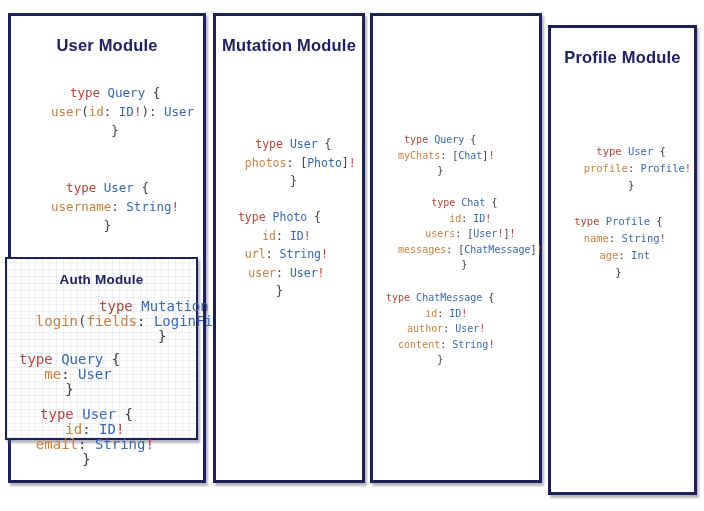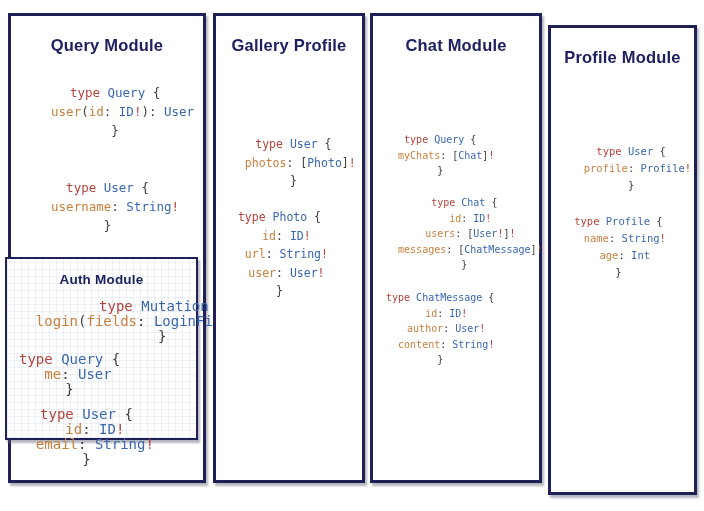--- a/index.html
+++ b/index.html
@@ -41,40 +41,39 @@
   }
   .tok-k{color:var(--k);}
   .tok-t{color:var(--t);}
   .tok-f{color:var(--f);}
   .tok-p{color:var(--p);}
 </style>
 </head>
 <body>
 
 <div class="panel outer p-user" style="left:8px;top:13px;width:198px;height:470px;">
-  <div class="panel-title">Query Module</div>
+  <div class="panel-title">User Module</div>
   <div class="code" style="left:25px;top:67px;"><div class="code-line"><span class="tok-k">type </span><span class="tok-t">Query </span><span class="tok-p">{</span></div><div class="code-line"><span class="tok-p">  </span><span class="tok-f">user</span><span class="tok-p">(</span><span class="tok-f">id</span><span class="tok-p">: </span><span class="tok-t">ID</span><span class="tok-k">!</span><span class="tok-p">): </span><span class="tok-t">User</span></div><div class="code-line"><span class="tok-p">}</span></div></div>
   <div class="code" style="left:25px;top:162px;"><div class="code-line"><span class="tok-k">type </span><span class="tok-t">User </span><span class="tok-p">{</span></div><div class="code-line"><span class="tok-p">  </span><span class="tok-f">username</span><span class="tok-p">: </span><span class="tok-t">String</span><span class="tok-k">!</span></div><div class="code-line"><span class="tok-p">}</span></div></div>
 </div>
 
 <div class="panel auth" style="left:5px;top:257px;width:193px;height:183px;">
   <div class="panel-title">Auth Module</div>
   <div class="code" style="left:12px;top:40px;"><div class="code-line"><span class="tok-k">type </span><span class="tok-t">Mutation </span><span class="tok-p">{</span></div><div class="code-line"><span class="tok-p">  </span><span class="tok-f">login</span><span class="tok-p">(</span><span class="tok-f">fields</span><span class="tok-p">: </span><span class="tok-t">LoginFields</span><span class="tok-p">): </span><span class="tok-t">User</span></div><div class="code-line"><span class="tok-p">}</span></div></div>
   <div class="code" style="left:12px;top:93px;"><div class="code-line"><span class="tok-k">type </span><span class="tok-t">Query </span><span class="tok-p">{</span></div><div class="code-line"><span class="tok-p">  </span><span class="tok-f">me</span><span class="tok-p">: </span><span class="tok-t">User</span></div><div class="code-line"><span class="tok-p">}</span></div></div>
   <div class="code" style="left:12px;top:148px;"><div class="code-line"><span class="tok-k">type </span><span class="tok-t">User </span><span class="tok-p">{</span></div><div class="code-line"><span class="tok-p">  </span><span class="tok-f">id</span><span class="tok-p">: </span><span class="tok-t">ID</span><span class="tok-k">!</span></div><div class="code-line"><span class="tok-p">  </span><span class="tok-f">email</span><span class="tok-p">: </span><span class="tok-t">String</span><span class="tok-k">!</span></div><div class="code-line"><span class="tok-p">}</span></div></div>
 </div>
 
 <div class="panel outer p-gallery" style="left:213px;top:13px;width:152px;height:470px;">
-  <div class="panel-title">Gallery Profile</div>
+  <div class="panel-title">Mutation Module</div>
   <div class="code" style="left:15px;top:119px;"><div class="code-line"><span class="tok-k">type </span><span class="tok-t">User </span><span class="tok-p">{</span></div><div class="code-line"><span class="tok-p">  </span><span class="tok-f">photos</span><span class="tok-p">: [</span><span class="tok-t">Photo</span><span class="tok-p">]</span><span class="tok-k">!</span></div><div class="code-line"><span class="tok-p">}</span></div></div>
   <div class="code" style="left:15px;top:192px;"><div class="code-line"><span class="tok-k">type </span><span class="tok-t">Photo </span><span class="tok-p">{</span></div><div class="code-line"><span class="tok-p">  </span><span class="tok-f">id</span><span class="tok-p">: </span><span class="tok-t">ID</span><span class="tok-k">!</span></div><div class="code-line"><span class="tok-p">  </span><span class="tok-f">url</span><span class="tok-p">: </span><span class="tok-t">String</span><span class="tok-k">!</span></div><div class="code-line"><span class="tok-p">  </span><span class="tok-f">user</span><span class="tok-p">: </span><span class="tok-t">User</span><span class="tok-k">!</span></div><div class="code-line"><span class="tok-p">}</span></div></div>
 </div>
 
 <div class="panel outer p-chat" style="left:370px;top:13px;width:172px;height:470px;">
-  <div class="panel-title">Chat Module</div>
   <div class="code" style="left:13px;top:116px;"><div class="code-line"><span class="tok-k">type </span><span class="tok-t">Query </span><span class="tok-p">{</span></div><div class="code-line"><span class="tok-p">  </span><span class="tok-f">myChats</span><span class="tok-p">: [</span><span class="tok-t">Chat</span><span class="tok-p">]</span><span class="tok-k">!</span></div><div class="code-line"><span class="tok-p">}</span></div></div>
   <div class="code" style="left:13px;top:179px;"><div class="code-line"><span class="tok-k">type </span><span class="tok-t">Chat </span><span class="tok-p">{</span></div><div class="code-line"><span class="tok-p">  </span><span class="tok-f">id</span><span class="tok-p">: </span><span class="tok-t">ID</span><span class="tok-k">!</span></div><div class="code-line"><span class="tok-p">  </span><span class="tok-f">users</span><span class="tok-p">: [</span><span class="tok-t">User</span><span class="tok-k">!</span><span class="tok-p">]</span><span class="tok-k">!</span></div><div class="code-line"><span class="tok-p">  </span><span class="tok-f">messages</span><span class="tok-p">: [</span><span class="tok-t">ChatMessage</span><span class="tok-p">]</span><span class="tok-k">!</span></div><div class="code-line"><span class="tok-p">}</span></div></div>
   <div class="code" style="left:13px;top:274px;"><div class="code-line"><span class="tok-k">type </span><span class="tok-t">ChatMessage </span><span class="tok-p">{</span></div><div class="code-line"><span class="tok-p">  </span><span class="tok-f">id</span><span class="tok-p">: </span><span class="tok-t">ID</span><span class="tok-k">!</span></div><div class="code-line"><span class="tok-p">  </span><span class="tok-f">author</span><span class="tok-p">: </span><span class="tok-t">User</span><span class="tok-k">!</span></div><div class="code-line"><span class="tok-p">  </span><span class="tok-f">content</span><span class="tok-p">: </span><span class="tok-t">String</span><span class="tok-k">!</span></div><div class="code-line"><span class="tok-p">}</span></div></div>
 </div>
 
 <div class="panel outer p-profile" style="left:548px;top:13px;width:149px;height:470px;margin-top:12px;">
   <div class="panel-title">Profile Module</div>
   <div class="code" style="left:20px;top:115px;"><div class="code-line"><span class="tok-k">type </span><span class="tok-t">User </span><span class="tok-p">{</span></div><div class="code-line"><span class="tok-p">  </span><span class="tok-f">profile</span><span class="tok-p">: </span><span class="tok-t">Profile</span><span class="tok-k">!</span></div><div class="code-line"><span class="tok-p">}</span></div></div>
   <div class="code" style="left:20px;top:185px;"><div class="code-line"><span class="tok-k">type </span><span class="tok-t">Profile </span><span class="tok-p">{</span></div><div class="code-line"><span class="tok-p">  </span><span class="tok-f">name</span><span class="tok-p">: </span><span class="tok-t">String</span><span class="tok-k">!</span></div><div class="code-line"><span class="tok-p">  </span><span class="tok-f">age</span><span class="tok-p">: </span><span class="tok-t">Int</span></div><div class="code-line"><span class="tok-p">}</span></div></div>
 </div>

